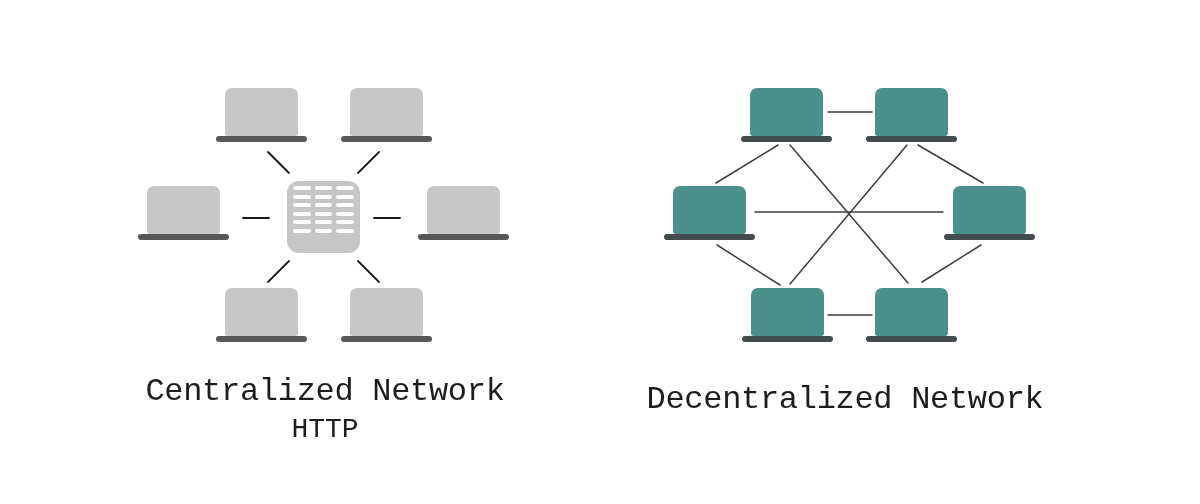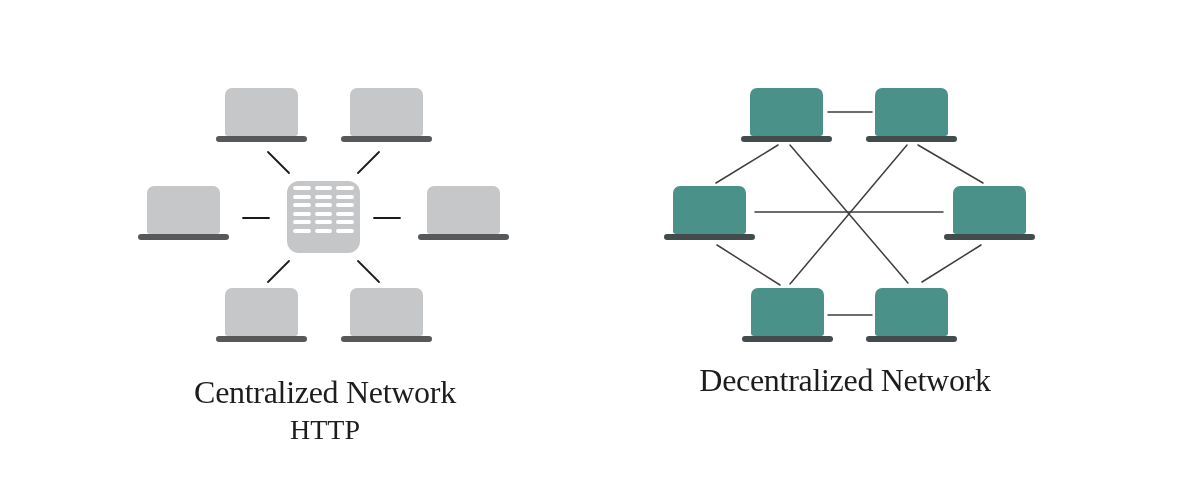--- a/index.html
+++ b/index.html
@@ -2,21 +2,21 @@
 <html><head>
 <meta charset="utf-8">
 <style>
   html, body { margin: 0; padding: 0; background: #ffffff; }
   .canvas {
     position: relative;
     width: 1200px;
     height: 504px;
     background: #ffffff;
     overflow: hidden;
-    font-family: Liberation Serif, serif;
+    font-family: Liberation Mono, monospace;
   }
   #edges {
     position: absolute;
     left: 0; top: 0;
     width: 1200px; height: 504px;
     pointer-events: none;
   }
   .laptop {
     position: absolute;
     width: 91px;
@@ -50,21 +50,21 @@
     height: 4px;
     border-radius: 2px;
   }
   .label {
     position: absolute;
     width: 400px;
     text-align: center;
     color: #1d1d1d;
   }
   .label-left  { left: 125px; top: 372px; }
-  .label-right { left: 645px; top: 360px; }
+  .label-right { left: 645px; top: 380px; }
   .label .l1 {
     font-size: 32px;
     line-height: 40px;
     letter-spacing: -0.3px;
     white-space: nowrap;
   }
   .label .l2 {
     font-size: 28px;
     line-height: 35px;
   }

